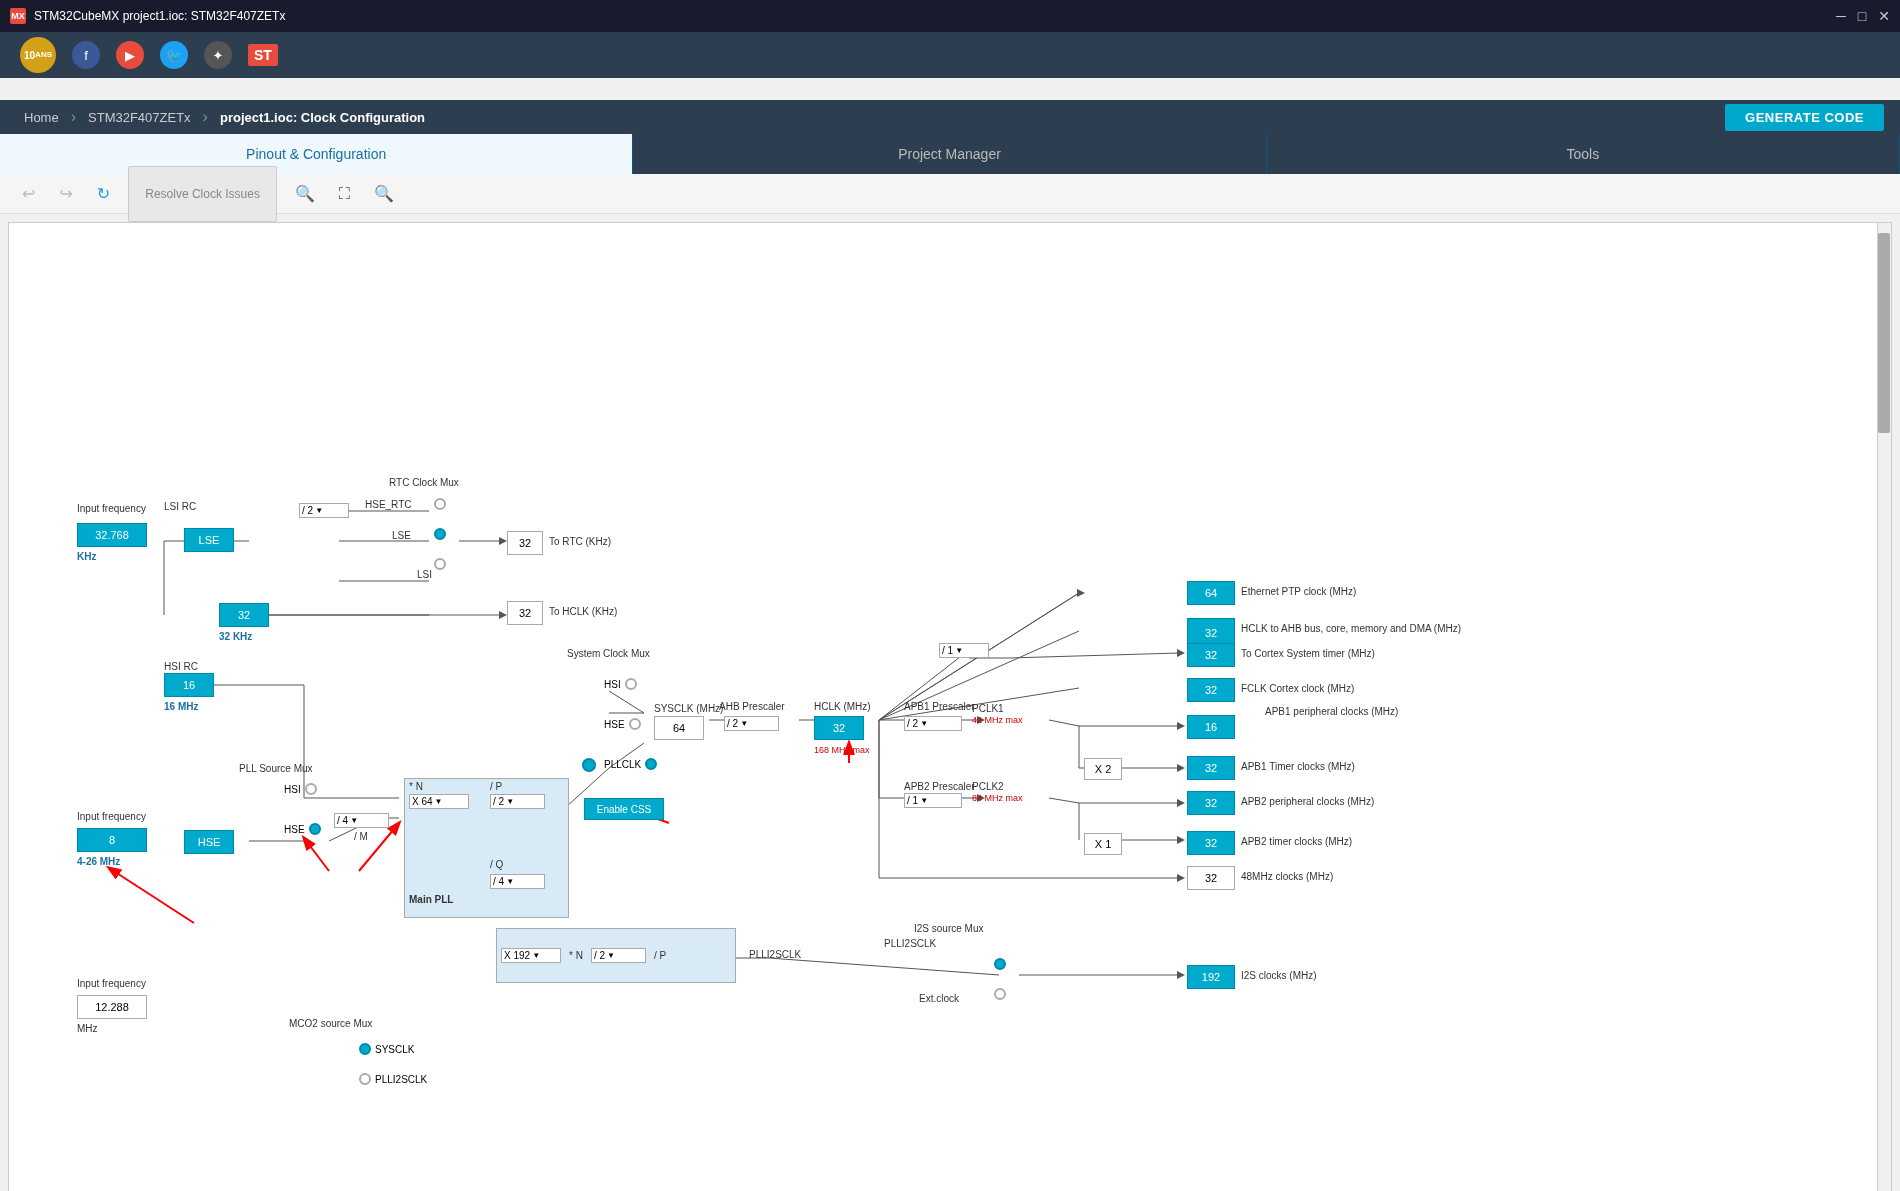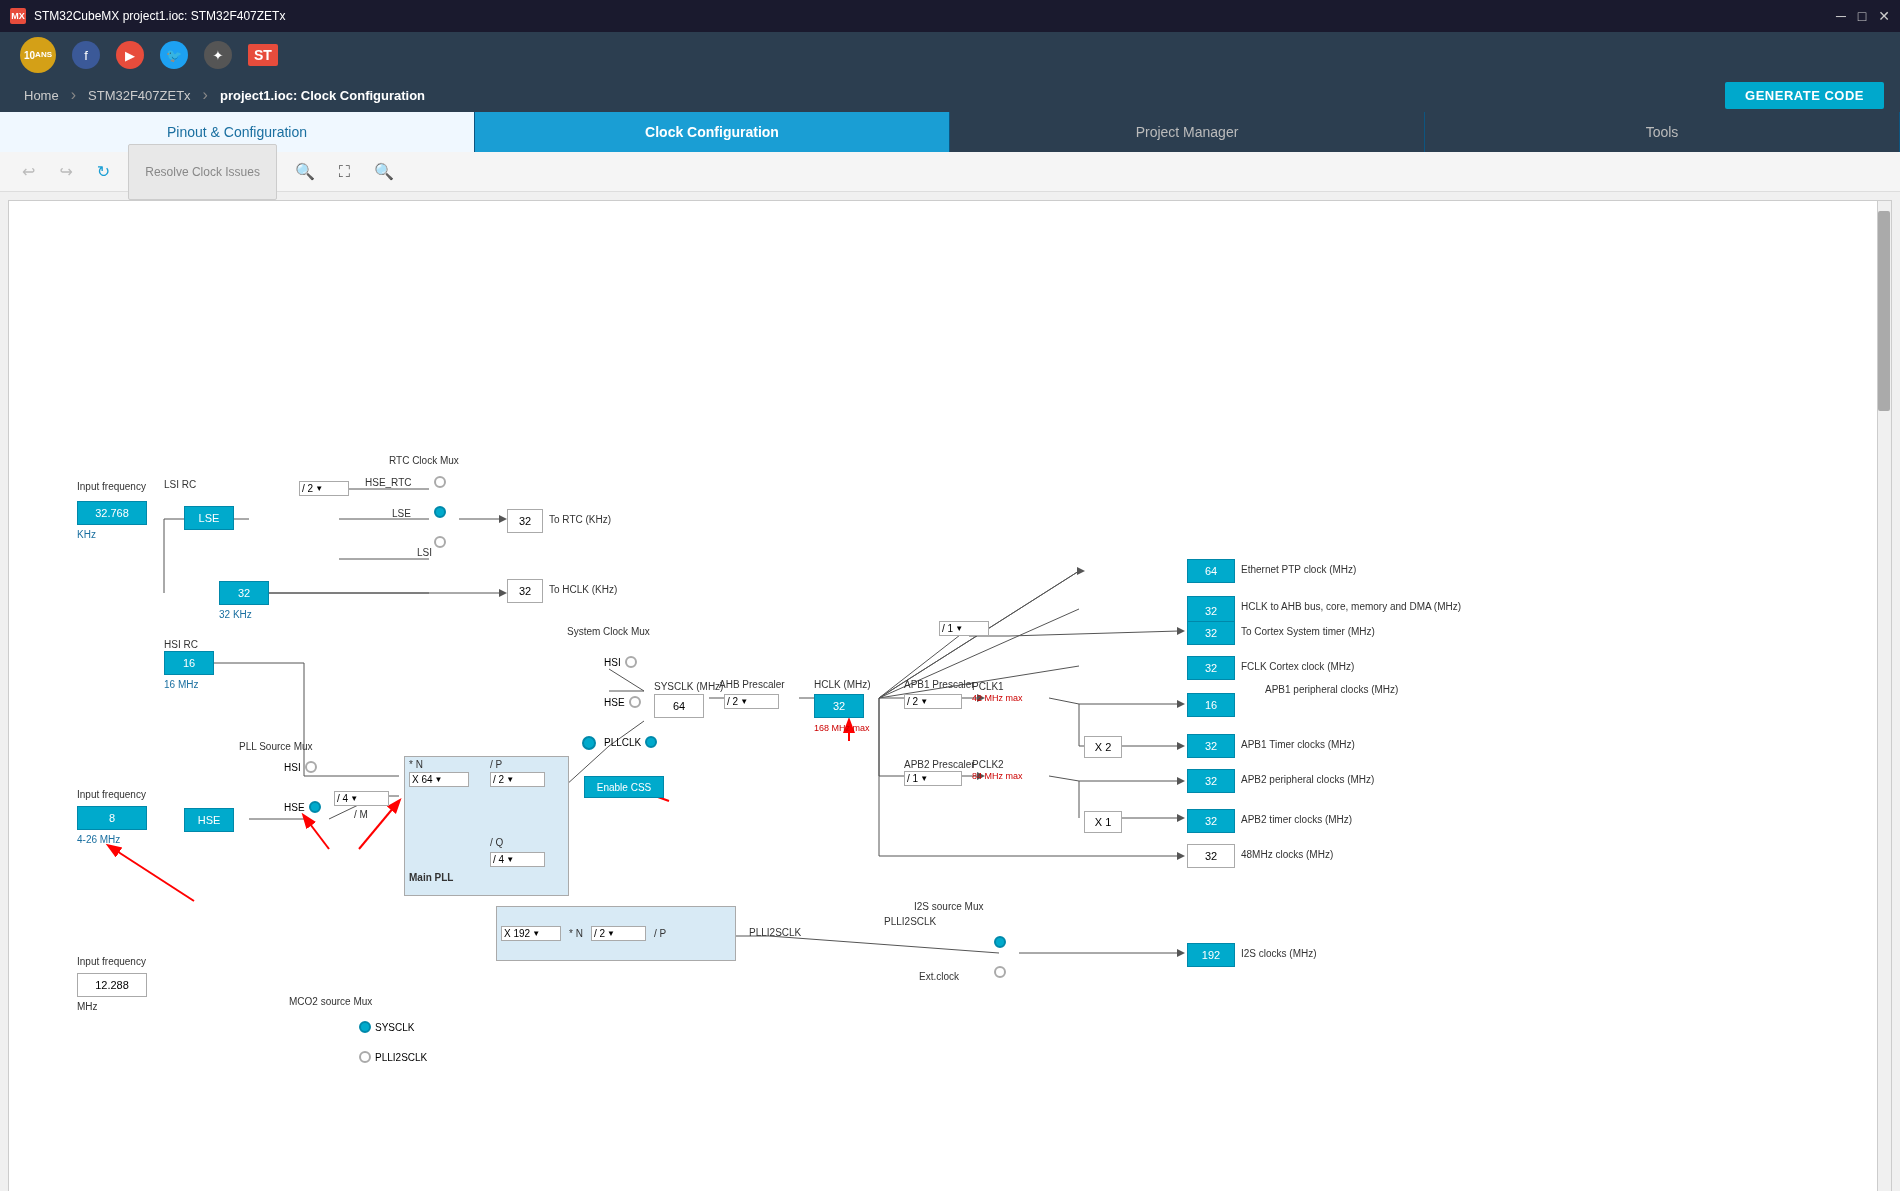--- a/index.html
+++ b/index.html
@@ -23,21 +23,21 @@
     .menubar-right { display: flex; align-items: center; gap: 16px; }
     .social-icon { width: 28px; height: 28px; border-radius: 50%; display: flex; align-items: center; justify-content: center; font-size: 13px; color: white; cursor: pointer; }
     .fb { background: #3b5998; }
     .yt { background: #e74c3c; }
     .tw { background: #1da1f2; }
     .net { background: #555; }
     .st-logo { background: #e74c3c; padding: 3px 6px; color: white; font-weight: bold; font-size: 14px; border-radius: 2px; }
     .anniversary { width: 36px; height: 36px; border-radius: 50%; background: #d4a017; display: flex; align-items: center; justify-content: center; font-size: 10px; color: white; font-weight: bold; text-align: center; line-height: 1.1; }
 
     
-    .breadcrumb { background: #2c3e50; height: 34px; display: flex; align-items: center; padding: 0 16px; justify-content: space-between; }
+    .breadcrumb { background: #2c3e50; height: 34px; display: flex; align-items: center; padding: 0 16px; justify-content: space-between; margin-top: 22px; }
     .breadcrumb-nav { display: flex; align-items: center; gap: 4px; }
     .breadcrumb-item { color: #ccc; font-size: 13px; cursor: pointer; padding: 4px 8px; }
     .breadcrumb-item.active { color: white; font-weight: 600; }
     .breadcrumb-sep { color: #888; font-size: 16px; }
     .generate-btn { background: #00a8cc; color: white; padding: 6px 20px; border: none; border-radius: 2px; font-size: 13px; font-weight: 600; cursor: pointer; letter-spacing: 0.5px; }
 
     
     .tabbar { background: #1a6fa0; display: flex; height: 40px; }
     .tab { flex: 1; display: flex; align-items: center; justify-content: center; font-size: 14px; cursor: pointer; border-right: 1px solid #0d5580; }
     .tab.active { background: #1a9ed4; color: white; font-weight: 600; }
@@ -57,21 +57,21 @@
     .diagram { position: relative; width: 100%; height: 100%; overflow: auto; }
 
     
     .clk-box { position: absolute; border: 1px solid #aaa; background: white; display: flex; align-items: center; justify-content: center; font-size: 11px; text-align: center; }
     .clk-box.blue { background: #00aacc; color: white; border-color: #0088aa; }
     .clk-box.white-box { background: white; border: 1px solid #aaa; }
     .clk-box.enable-css { background: #00aacc; color: white; font-size: 10px; border-color: #0088aa; }
 
     
     .label { position: absolute; font-size: 10px; color: #333; }
-    .label.blue-text { color: #1a6fa0; font-weight: 400; }
+    .label.blue-text { color: #1a6fa0; font-weight: 700; }
     .label.red-text { color: #cc0000; font-size: 9px; }
     .radio-circle { width: 12px; height: 12px; border-radius: 50%; border: 2px solid #aaa; background: white; flex-shrink: 0; }
     .radio-circle.selected { background: #00aacc; border-color: #0088aa; }
 
     
     .clk-select { position: absolute; border: 1px solid #aaa; background: white; font-size: 10px; padding: 1px 2px; display: flex; align-items: center; gap: 2px; cursor: pointer; }
     .select-arrow { font-size: 8px; }
 
     
     .scrollbar-v { position: absolute; right: 0; top: 0; width: 14px; height: 100%; background: #f0f0f0; border-left: 1px solid #ccc; }
@@ -119,23 +119,20 @@
     <span class="breadcrumb-item">STM32F407ZETx</span>
     <span class="breadcrumb-sep">›</span>
     <span class="breadcrumb-item active">project1.ioc: Clock Configuration</span>
   </div>
   <button class="generate-btn">GENERATE CODE</button>
 </div>
 
 <div class="tabbar">
   <div class="tab light">
     <span>Pinout &amp; Configuration</span>
-  </div>
-  <div class="tab active">
-    <span>Clock Configuration</span>
   </div>
   <div class="tab dark-inactive">
     <span>Project Manager</span>
   </div>
   <div class="tab dark-inactive">
     <span>Tools</span>
   </div>
 </div>
 
 <div class="toolbar">

